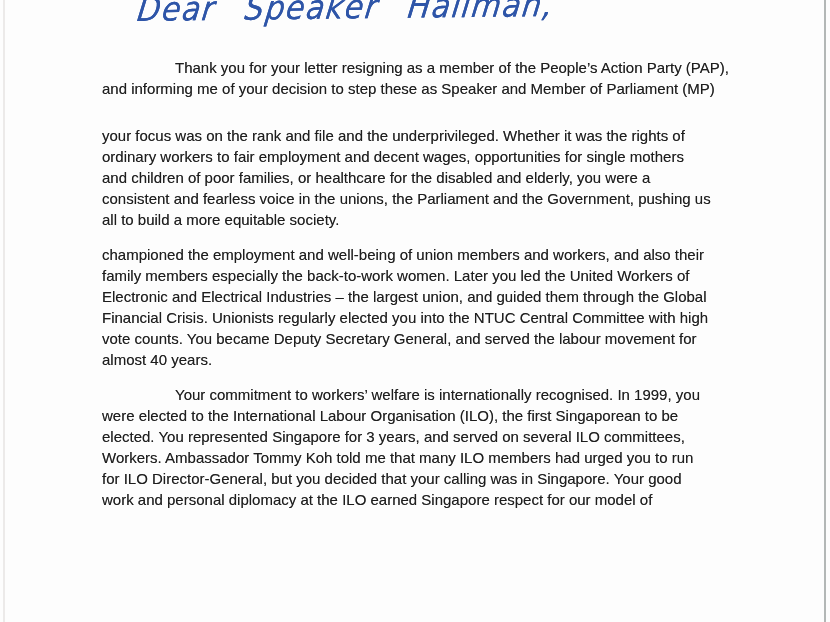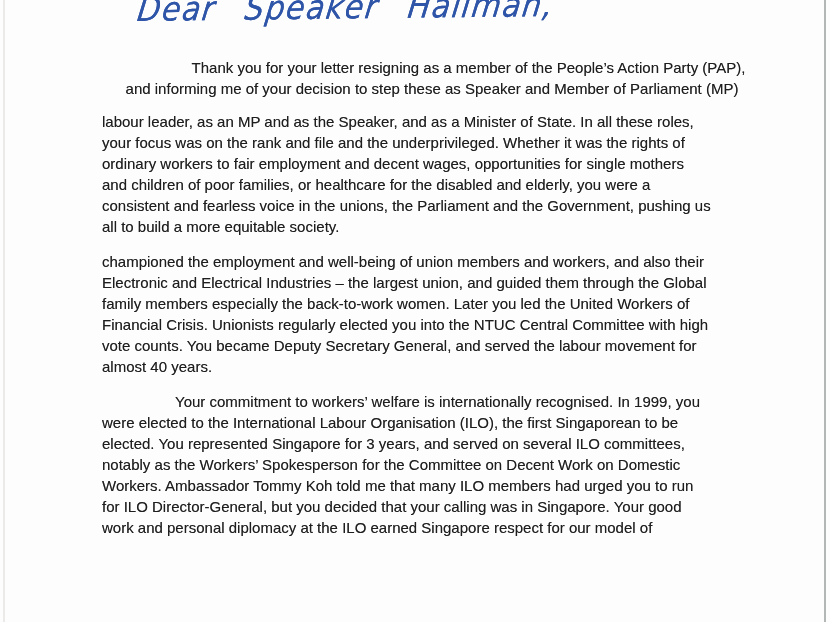--- a/index.html
+++ b/index.html
@@ -53,22 +53,21 @@
   .letter-body {
     position: absolute;
     left: 102px;
     top: 57px;
     width: 660px;
   }
   .para {
     margin: 0 0 14px 0;
   }
   .para:nth-child(1) {
-    margin-bottom: 12px;
-    text-align: center;
+    margin-bottom: 26px;
   }
   .line {
     font-size: 15px;
     line-height: 21px;
     white-space: pre;
     text-shadow: 0 0 0.4px rgba(30,30,30,0.55);
   }
   .line.first {
     padding-left: 73px;
   }
@@ -78,40 +77,38 @@
 
 <div class="page" style="background: rgb(253, 253, 253);">
   <div class="salutation" style="color: rgb(46, 85, 168);">Dear Speaker Halimah,</div>
 
   <div class="letter-body" id="letter-body" style="color: rgb(30, 30, 30);">
       <div class="para">
         <div class="line first">Thank you for your letter resigning as a member of the People’s Action Party (PAP),</div>
         <div class="line">and informing me of your decision to step these as Speaker and Member of Parliament (MP)</div>
       </div>
       <div class="para">
-        <div class="line">labour leader, as an MP and as the Speaker, and as a Minister of State. In all these roles,</div>
         <div class="line">your focus was on the rank and file and the underprivileged. Whether it was the rights of</div>
         <div class="line">ordinary workers to fair employment and decent wages, opportunities for single mothers</div>
         <div class="line">and children of poor families, or healthcare for the disabled and elderly, you were a</div>
         <div class="line">consistent and fearless voice in the unions, the Parliament and the Government, pushing us</div>
         <div class="line">all to build a more equitable society.</div>
       </div>
       <div class="para">
         <div class="line">championed the employment and well-being of union members and workers, and also their</div>
+        <div class="line">family members especially the back-to-work women. Later you led the United Workers of</div>
         <div class="line">Electronic and Electrical Industries – the largest union, and guided them through the Global</div>
-        <div class="line">family members especially the back-to-work women. Later you led the United Workers of</div>
         <div class="line">Financial Crisis. Unionists regularly elected you into the NTUC Central Committee with high</div>
         <div class="line">vote counts. You became Deputy Secretary General, and served the labour movement for</div>
         <div class="line">almost 40 years.</div>
       </div>
       <div class="para">
         <div class="line first">Your commitment to workers’ welfare is internationally recognised. In 1999, you</div>
         <div class="line">were elected to the International Labour Organisation (ILO), the first Singaporean to be</div>
         <div class="line">elected. You represented Singapore for 3 years, and served on several ILO committees,</div>
-        <div class="line">notably as the Workers’ Spokesperson for the Committee on Decent Work on Domestic</div>
         <div class="line">Workers. Ambassador Tommy Koh told me that many ILO members had urged you to run</div>
         <div class="line">for ILO Director-General, but you decided that your calling was in Singapore. Your good</div>
         <div class="line">work and personal diplomacy at the ILO earned Singapore respect for our model of</div>
       </div>
     </div>
 
   <div class="edge-left"></div>
   <div class="edge-right"></div>
 </div>
 

